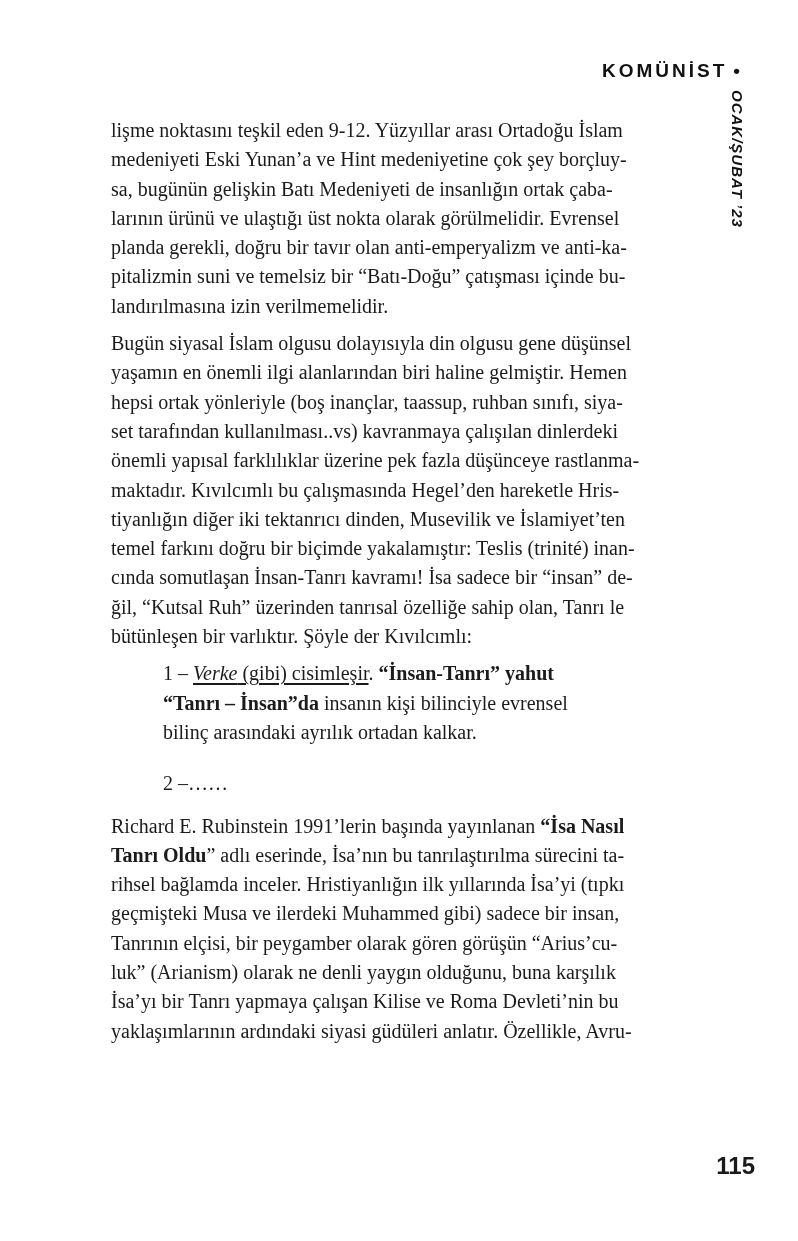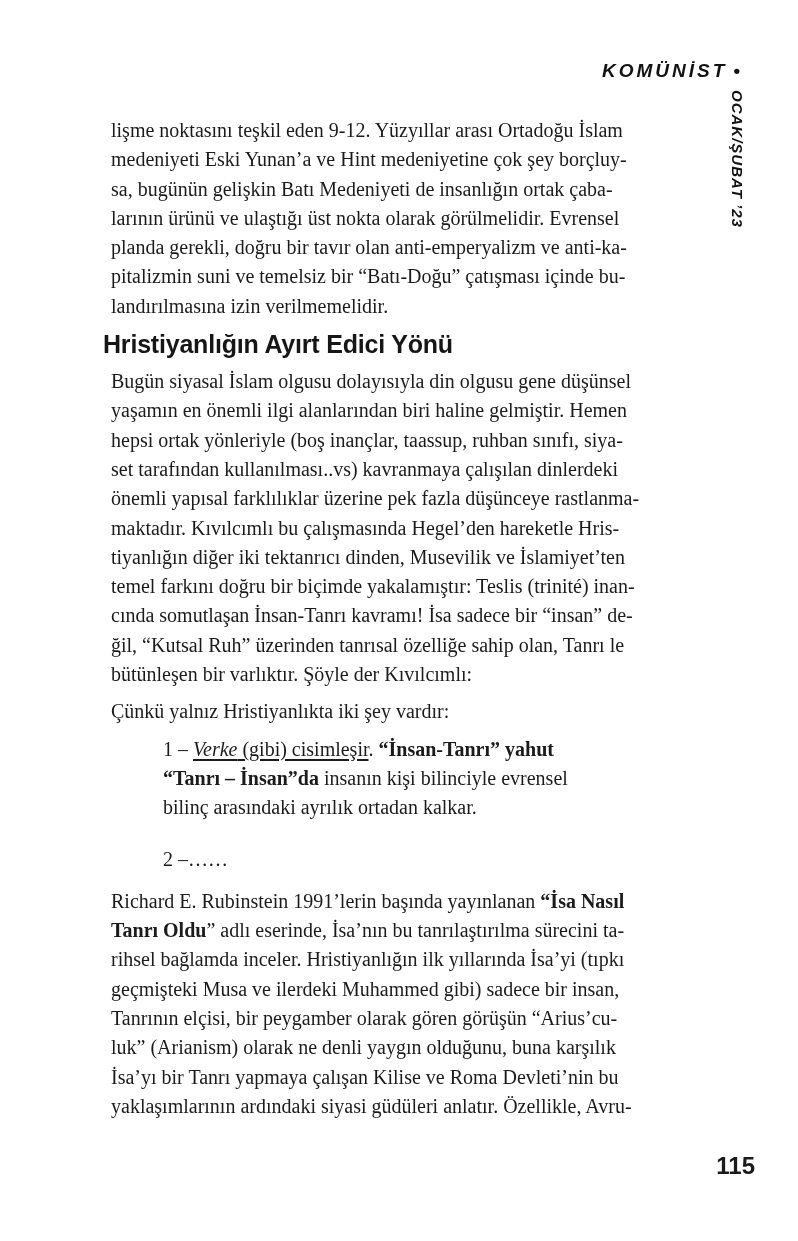--- a/index.html
+++ b/index.html
@@ -13,21 +13,20 @@
     font-family: "Liberation Serif", serif;
     overflow: hidden;
   }
   
   .masthead {
     position: absolute;
     top: 60px;
     right: 58px;
     font-family: "Liberation Sans", sans-serif;
     font-weight: bold;
-    font-style: italic;
     font-size: 19px;
     letter-spacing: 3px;
     color: #121212;
     white-space: nowrap;
   }
   .masthead .dot { letter-spacing: 0; margin-left: 6px; font-size: 19px; }
   
   .issue-date {
     position: absolute;
     top: 90px;
@@ -96,35 +95,33 @@
   <div class="article">
 
     <p class="par-1">lişme noktasını teşkil eden 9-12. Yüzyıllar arası Ortadoğu İslam
 medeniyeti Eski Yunan’a ve Hint medeniyetine çok şey borçluy-
 sa, bugünün gelişkin Batı Medeniyeti de insanlığın ortak çaba-
 larının ürünü ve ulaştığı üst nokta olarak görülmelidir. Evrensel
 planda gerekli, doğru bir tavır olan anti-emperyalizm ve anti-ka-
 pitalizmin suni ve temelsiz bir “Batı-Doğu” çatışması içinde bu-
 landırılmasına izin verilmemelidir.</p>
 
-    <h2 class="heading">Hristiyanlığın Ayırt Edici Yönü</h2>
 
     <p class="par-2">Bugün siyasal İslam olgusu dolayısıyla din olgusu gene düşünsel
 yaşamın en önemli ilgi alanlarından biri haline gelmiştir. Hemen
 hepsi ortak yönleriyle (boş inançlar, taassup, ruhban sınıfı, siya-
 set tarafından kullanılması..vs) kavranmaya çalışılan dinlerdeki
 önemli yapısal farklılıklar üzerine pek fazla düşünceye rastlanma-
 maktadır. Kıvılcımlı bu çalışmasında Hegel’den hareketle Hris-
 tiyanlığın diğer iki tektanrıcı dinden, Musevilik ve İslamiyet’ten
 temel farkını doğru bir biçimde yakalamıştır: Teslis (trinité) inan-
 cında somutlaşan İnsan-Tanrı kavramı! İsa sadece bir “insan” de-
 ğil, “Kutsal Ruh” üzerinden tanrısal özelliğe sahip olan, Tanrı le
 bütünleşen bir varlıktır. Şöyle der Kıvılcımlı:</p>
 
-    <p class="par-3">Çünkü yalnız Hristiyanlıkta iki şey vardır:</p>
 
     <p class="quote"><span>1 – </span><span class="italic underline">Verke</span><span class="underline"> (gibi) cisimleşir</span><span>. </span><span class="bold">“İnsan-Tanrı” yahut
 “Tanrı – İnsan”da</span><span> insanın kişi bilinciyle evrensel
 bilinç arasındaki ayrılık ortadan kalkar.</span></p>
 
     <p class="quote-2">2 –……</p>
 
     <p class="par-4"><span>Richard E. Rubinstein 1991’lerin başında yayınlanan </span><span class="bold">“İsa Nasıl
 Tanrı Oldu</span><span>” adlı eserinde, İsa’nın bu tanrılaştırılma sürecini ta-
 rihsel bağlamda inceler. Hristiyanlığın ilk yıllarında İsa’yi (tıpkı

